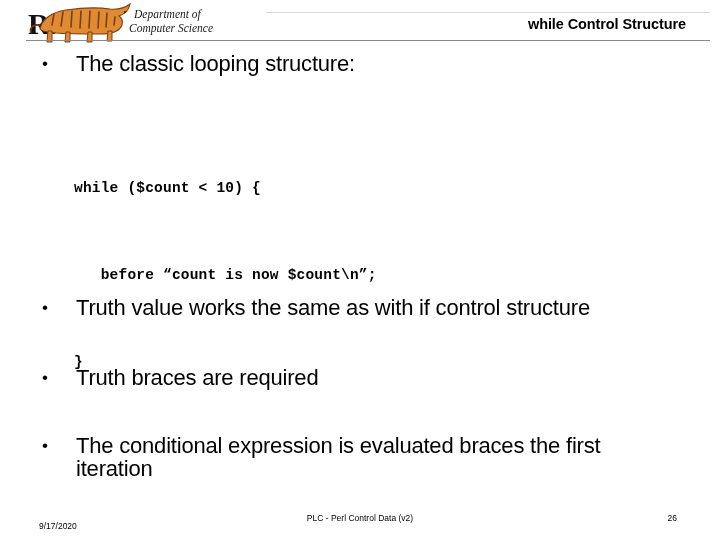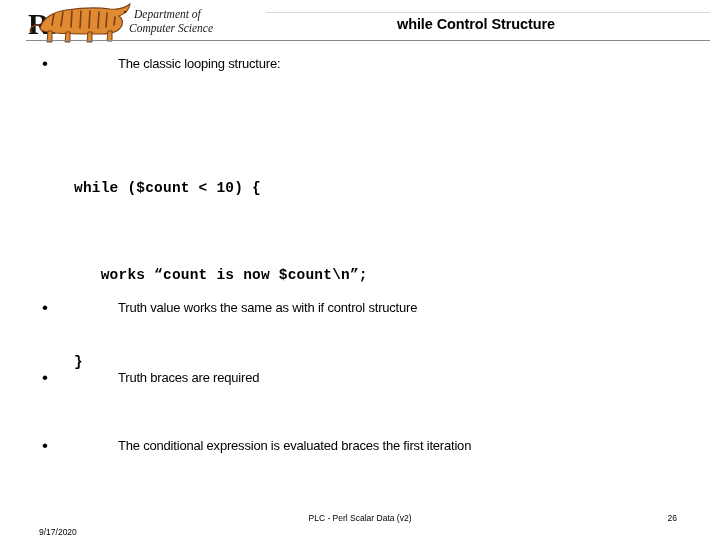--- a/index.html
+++ b/index.html
@@ -52,21 +52,20 @@
     background: #d9d9d9;
     margin-bottom: 3px;
   }
   .header-title {
     font-size: 14.5px;
     font-weight: bold;
     line-height: 17px;
     letter-spacing: -0.1px;
     padding-right: 24px;
     white-space: nowrap;
-    text-align: center;
   }
 
   .header-rule-main {
     position: absolute;
     left: 26px;
     top: 40px;
     width: 684px;
     height: 1px;
     background: #8a8a8a;
   }
@@ -88,24 +87,23 @@
   .bullet-dot {
     width: 40px;
     flex: 0 0 40px;
     font-size: 17px;
     line-height: 24px;
     text-align: left;
     padding-left: 6px;
     box-sizing: border-box;
   }
   .bullet-text {
-    font-size: 13px;
+    font-size: 22px;
     line-height: 23px;
     letter-spacing: -0.2px;
-    margin-left: 42px;
   }
 
   #bullet-0 { left: 36px; top: 6px;  width: 640px; }
   #bullet-1 { left: 36px; top: 250px; width: 650px; }
   #bullet-2 { left: 36px; top: 320px; width: 650px; }
   #bullet-3 { left: 36px; top: 388px; width: 640px; }
 
   
   .code-block {
     position: absolute;
@@ -126,21 +124,21 @@
     left: 0;
     top: 506px;
     width: 720px;
     height: 24px;
     font-size: 8.5px;
     line-height: 12px;
   }
   .footer-date {
     position: absolute;
     left: 39px;
-    top: 20px;
+    top: 14px;
   }
   .footer-center {
     position: absolute;
     left: 0;
     top: 6px;
     width: 720px;
     text-align: center;
   }
   .footer-page {
     position: absolute;
@@ -211,21 +209,21 @@
 
 <div class="slide-body">
 
   <div class="bullet-row" id="bullet-0">
     <span class="bullet-dot">•</span>
     <span class="bullet-text">The classic looping structure:</span>
   </div>
 
   <div class="code-block">
     <div class="code-line">while ($count &lt; 10) {</div>
-    <div class="code-line">   works “count is now $count\n”;</div>
+    <div class="code-line">   before “count is now $count\n”;</div>
     <div class="code-line">}</div>
   </div>
 
   <div class="bullet-row" id="bullet-1">
     <span class="bullet-dot">•</span>
     <span class="bullet-text">Truth value works the same as with if control structure</span>
   </div>
 
   <div class="bullet-row" id="bullet-2">
     <span class="bullet-dot">•</span>
@@ -233,15 +231,15 @@
   </div>
 
   <div class="bullet-row" id="bullet-3">
     <span class="bullet-dot">•</span>
     <span class="bullet-text">The conditional expression is evaluated braces the first iteration</span>
   </div>
 </div>
 
 <div class="slide-footer">
   <div class="footer-date">9/17/2020</div>
-  <div class="footer-center">PLC - Perl Scalar Data (v2)</div>
+  <div class="footer-center">PLC - Perl Control Data (v2)</div>
   <div class="footer-page">26</div>
 </div>
 
 </body></html>

